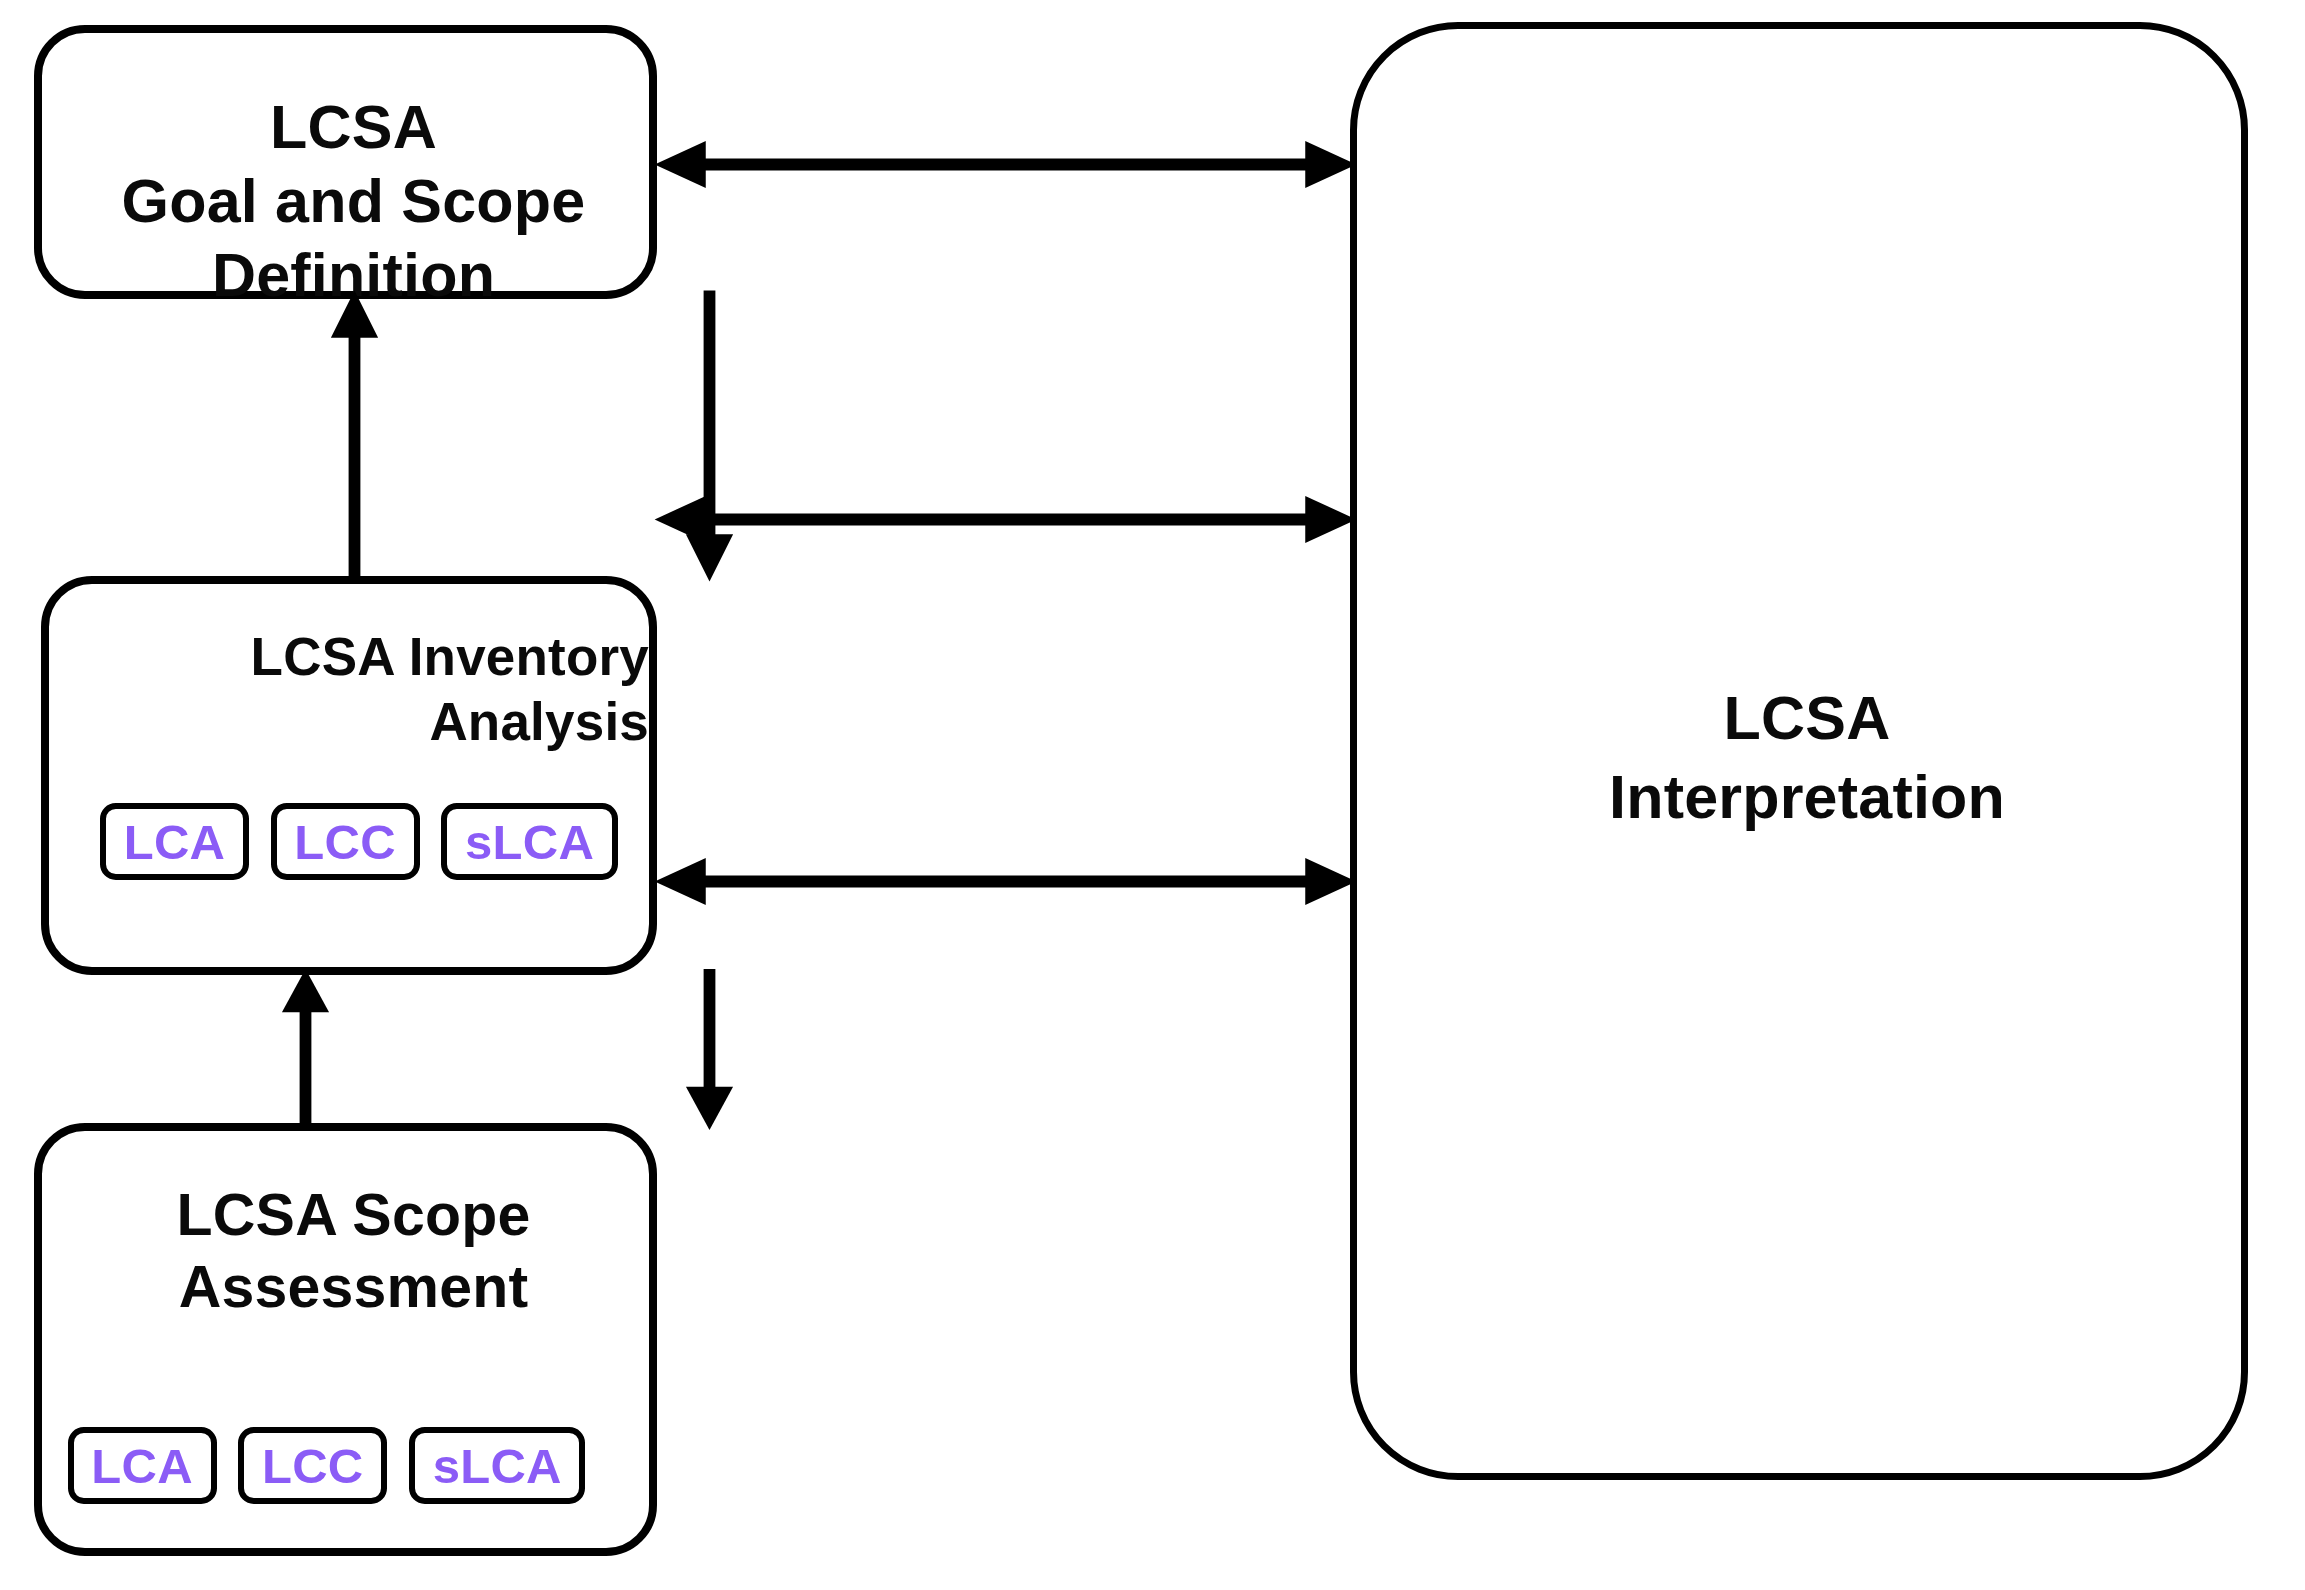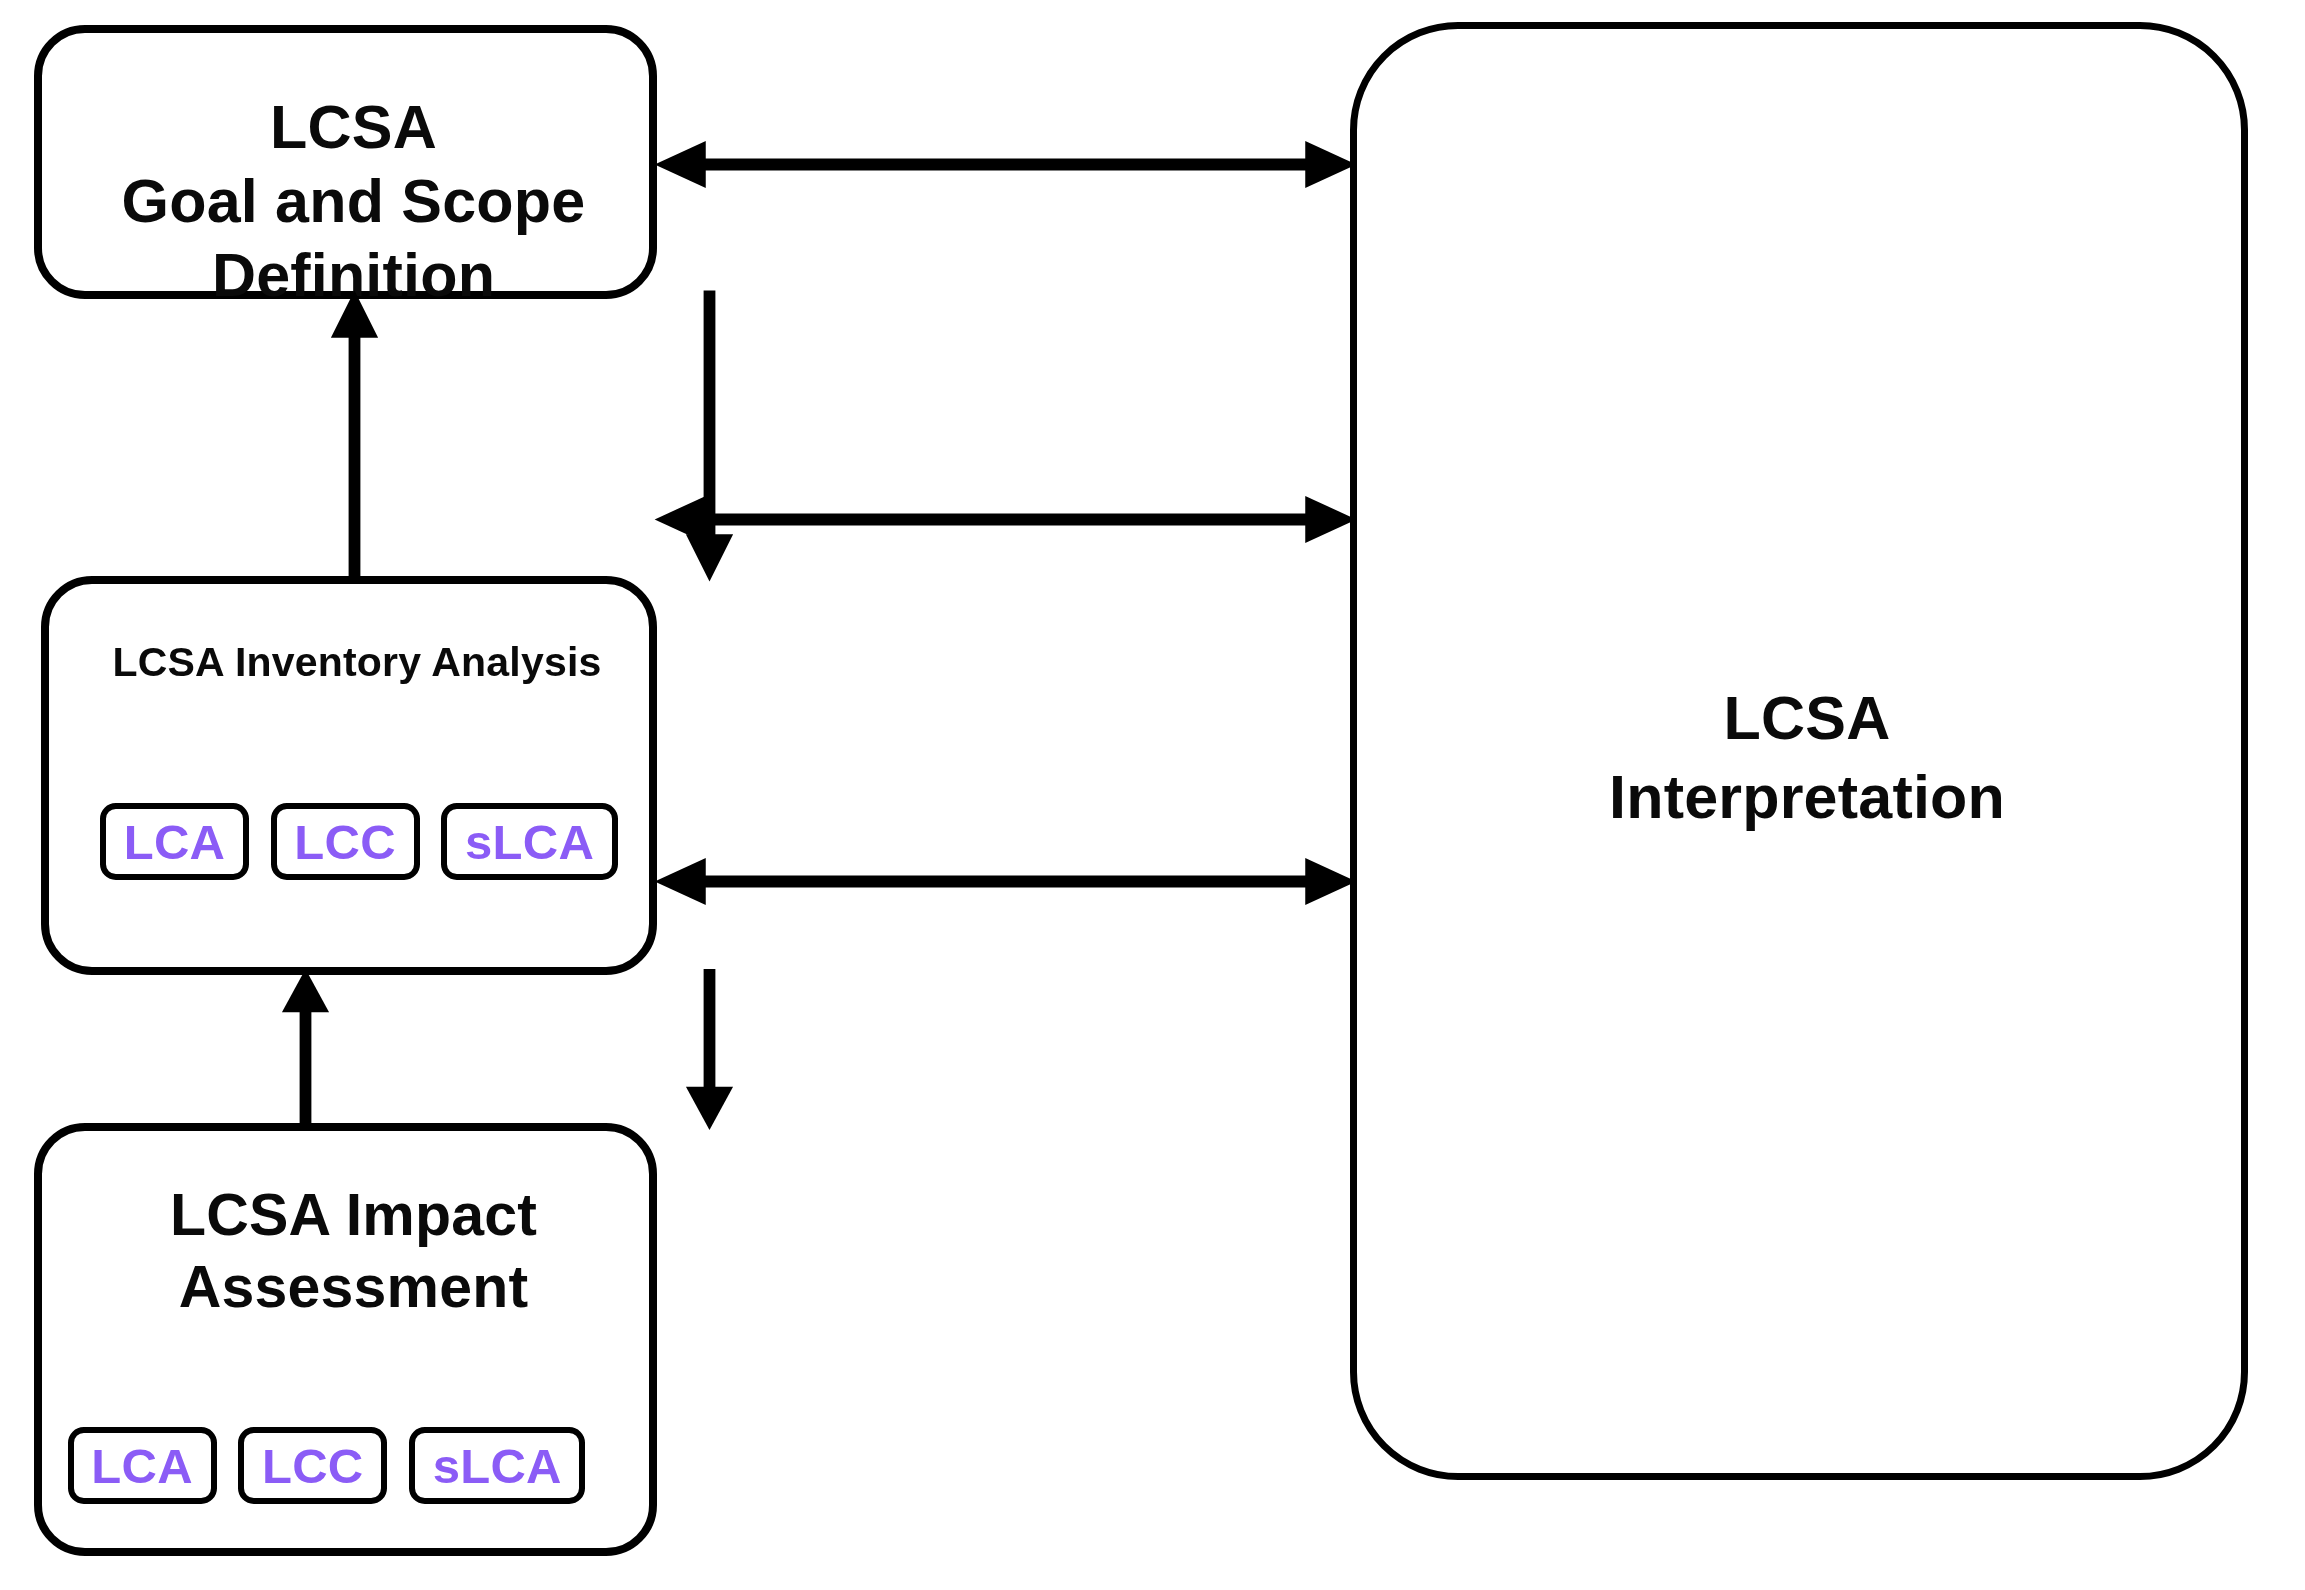--- a/index.html
+++ b/index.html
@@ -48,22 +48,23 @@
     top: 57px;
     font-size: 61px;
   }
   #box-inventory {
     left: 41px;
     top: 576px;
     width: 616px;
     height: 399px;
   }
   #box-inventory .box-title {
-    top: 53px;
-    font-size: 41px;
+    top: 41px;
+    font-size: 53px;
+    text-align: right;
   }
   #box-impact {
     left: 34px;
     top: 1123px;
     width: 623px;
     height: 433px;
   }
   #box-impact .box-title {
     top: 49px;
     font-size: 59px;
@@ -135,21 +136,21 @@
   <div class="box" id="box-inventory">
     <div class="box-title">LCSA Inventory Analysis</div>
     <div class="submethods inventory-row">
       <div class="subbox">LCA</div>
       <div class="subbox">LCC</div>
       <div class="subbox">sLCA</div>
     </div>
   </div>
 
   <div class="box" id="box-impact">
-    <div class="box-title">LCSA Impact Assessment</div>
+    <div class="box-title">LCSA Scope Assessment</div>
     <div class="submethods impact-row">
       <div class="subbox">LCA</div>
       <div class="subbox">LCC</div>
       <div class="subbox">sLCA</div>
     </div>
   </div>
 
   <div class="box" id="box-interpretation">
     <div class="box-title">LCSA
 Interpretation</div>

